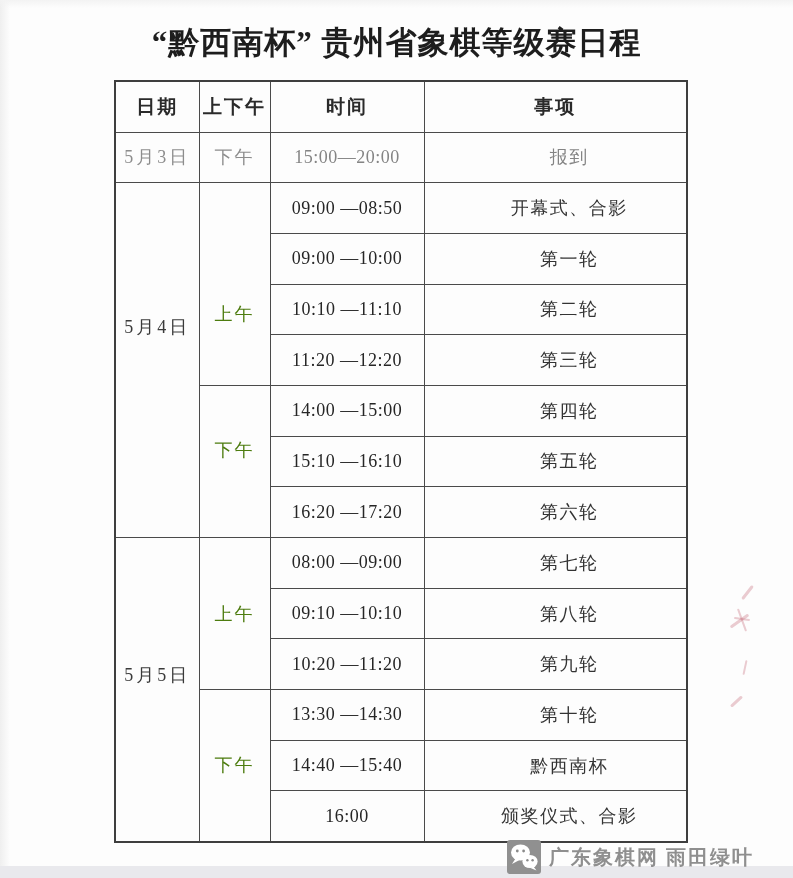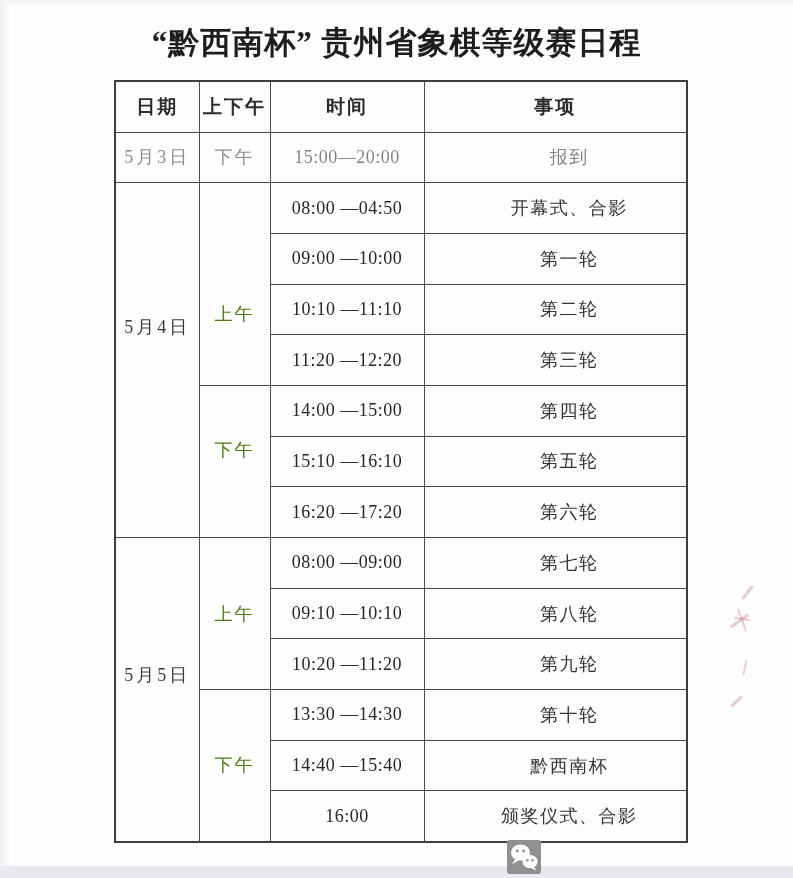--- a/index.html
+++ b/index.html
@@ -130,21 +130,21 @@
       <tr class="faded">
         <td class="date-cell">5月3日</td>
         <td class="session-cell">下午</td>
         <td class="time-cell">15:00—20:00</td>
         <td class="event-cell">报到</td>
       </tr>
 
       <tr>
         <td class="date-cell" rowspan="7"><span class="nudge-up-lg">5月4日</span></td>
         <td class="session-cell session-am-may4" rowspan="4">上午</td>
-        <td class="time-cell">08:00 —04:50</td>
+        <td class="time-cell">09:00 —08:50</td>
         <td class="event-cell">开幕式、合影</td>
       </tr>
       <tr>
         <td class="time-cell">09:00 —10:00</td>
         <td class="event-cell">第一轮</td>
       </tr>
       <tr>
         <td class="time-cell">10:10 —11:10</td>
         <td class="event-cell">第二轮</td>
       </tr>
@@ -203,20 +203,21 @@
       <rect x="0" y="0" width="34" height="34" rx="3" fill="#909090"></rect>
       <ellipse cx="13.5" cy="12.5" rx="9.5" ry="8" fill="#ffffff"></ellipse>
       <path d="M8.5 18.5 L5 24 L12.5 20 Z" fill="#ffffff"></path>
       <circle cx="10.3" cy="11" r="1.4" fill="#8a8a8a"></circle>
       <circle cx="16.6" cy="11" r="1.4" fill="#8a8a8a"></circle>
       <ellipse cx="23" cy="21.5" rx="7.6" ry="6.6" fill="#ffffff"></ellipse>
       <path d="M26.5 26.5 L29.5 30.5 L23.5 28 Z" fill="#ffffff"></path>
       <circle cx="20.4" cy="20.3" r="1.2" fill="#8a8a8a"></circle>
       <circle cx="25.6" cy="20.3" r="1.2" fill="#8a8a8a"></circle>
     </svg>
+    <span class="wm-text">广东象棋网 雨田绿叶</span>
   </div>
 
   <div>
     <div class="ink-mark mark-1"></div>
     <div class="ink-mark mark-2a"></div>
     <div class="ink-mark mark-2b"></div>
     <div class="ink-mark mark-2c"></div>
     <div class="ink-mark mark-3"></div>
     <div class="ink-mark mark-4"></div>
   </div>

